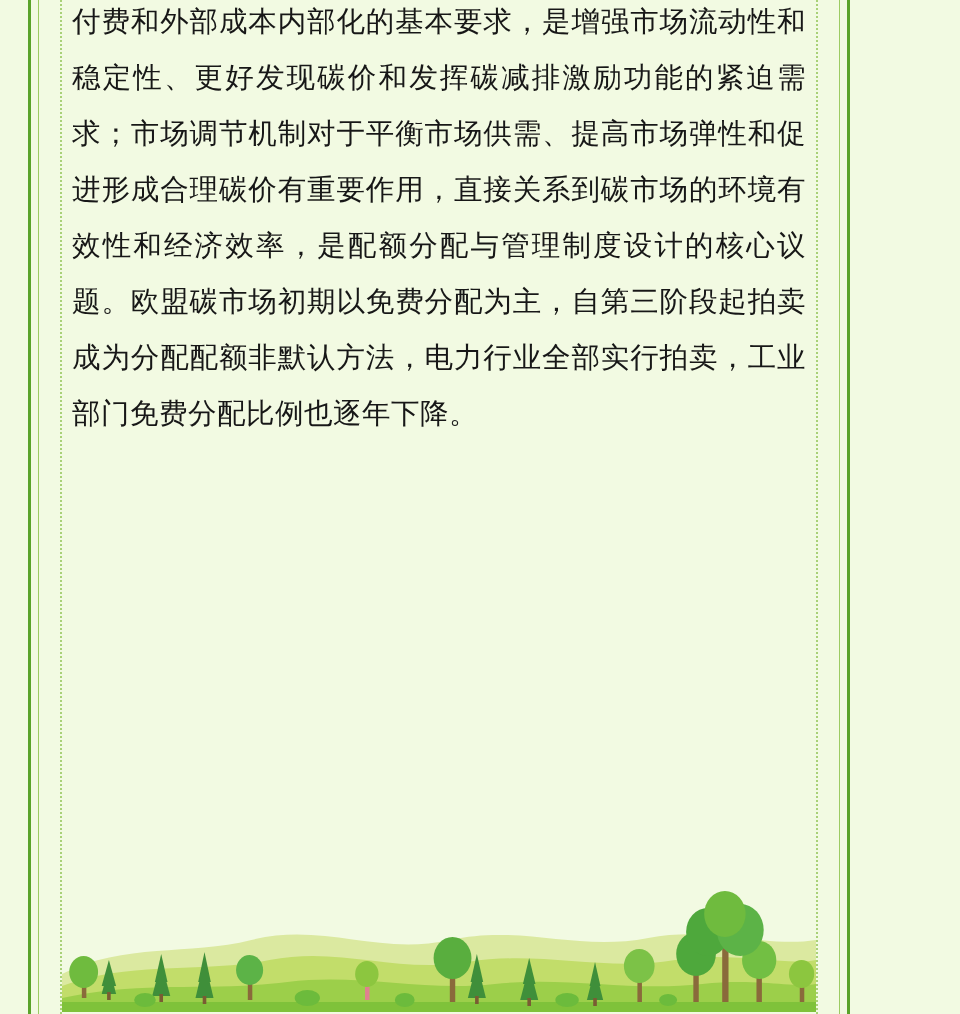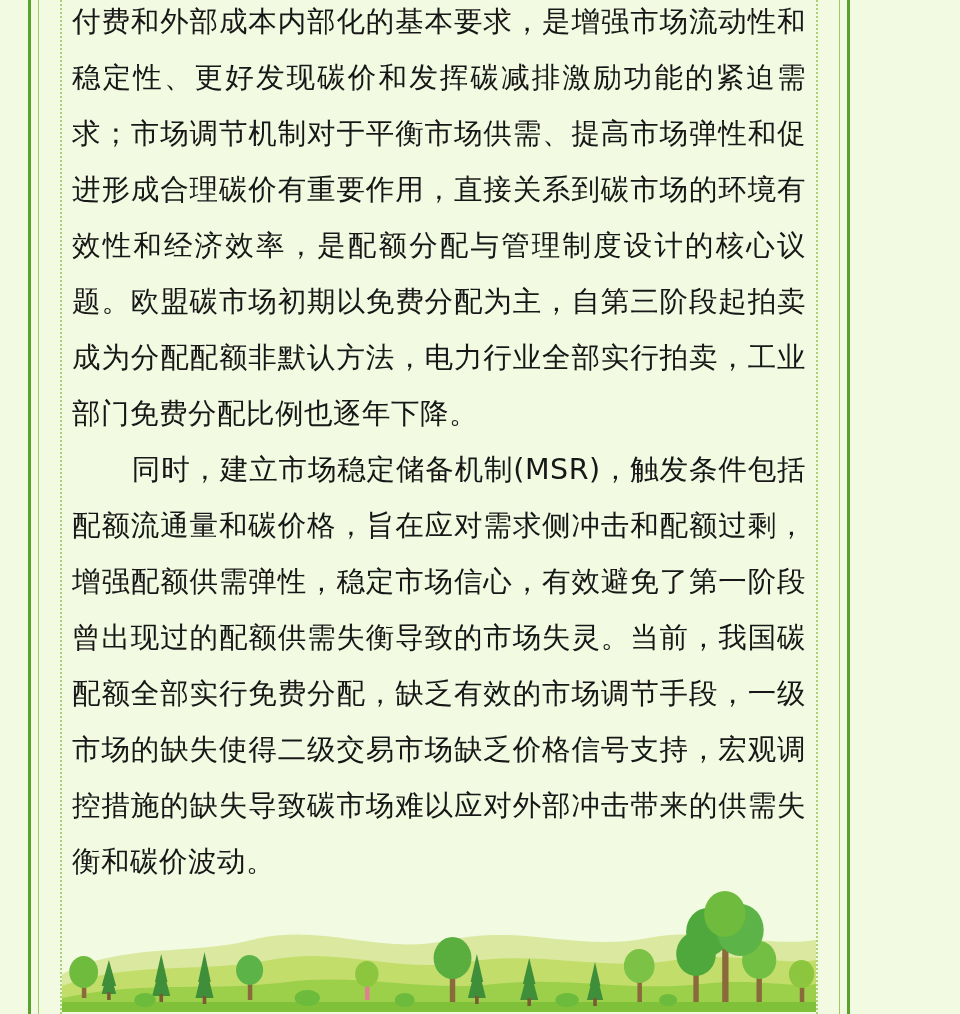--- a/index.html
+++ b/index.html
@@ -89,21 +89,20 @@
 
   <div class="edge-rule left"></div>
   <div class="edge-rule right"></div>
   <div class="edge-rule-thin left"></div>
   <div class="edge-rule-thin right"></div>
   <div class="dotted-rule left"></div>
   <div class="dotted-rule right"></div>
 
   <div class="content">
     <p class="body-text">付费和外部成本内部化的基本要求，是增强市场流动性和稳定性、更好发现碳价和发挥碳减排激励功能的紧迫需求；市场调节机制对于平衡市场供需、提高市场弹性和促进形成合理碳价有重要作用，直接关系到碳市场的环境有效性和经济效率，是配额分配与管理制度设计的核心议题。欧盟碳市场初期以免费分配为主，自第三阶段起拍卖成为分配配额非默认方法，电力行业全部实行拍卖，工业部门免费分配比例也逐年下降。</p>
-    <p class="body-text indent">同时，建立市场稳定储备机制(MSR)，触发条件包括配额流通量和碳价格，旨在应对需求侧冲击和配额过剩，增强配额供需弹性，稳定市场信心，有效避免了第一阶段曾出现过的配额供需失衡导致的市场失灵。当前，我国碳配额全部实行免费分配，缺乏有效的市场调节手段，一级市场的缺失使得二级交易市场缺乏价格信号支持，宏观调控措施的缺失导致碳市场难以应对外部冲击带来的供需失衡和碳价波动。</p>
   </div>
 
   <div class="scenery">
     <svg viewBox="0 0 836 130" preserveAspectRatio="none">
 
       <path d="M0,92 C70,60 140,74 210,58 C290,40 350,74 430,58 C510,42 570,70 650,56 C720,44 780,66 836,58 L836,130 L0,130 Z" fill="#dbe9a0"></path>
       <path d="M0,104 C80,78 150,92 230,78 C310,64 370,92 450,80 C530,68 600,90 680,78 C740,69 800,84 836,78 L836,130 L0,130 Z" fill="#c2dd6a"></path>
       <path d="M0,116 C90,98 160,110 250,100 C330,91 400,110 480,102 C560,94 630,110 710,102 C770,96 810,106 836,102 L836,130 L0,130 Z" fill="#9ccf4a"></path>
       <rect x="0" y="120" width="836" height="10" fill="#7fc23a"></rect>
 

